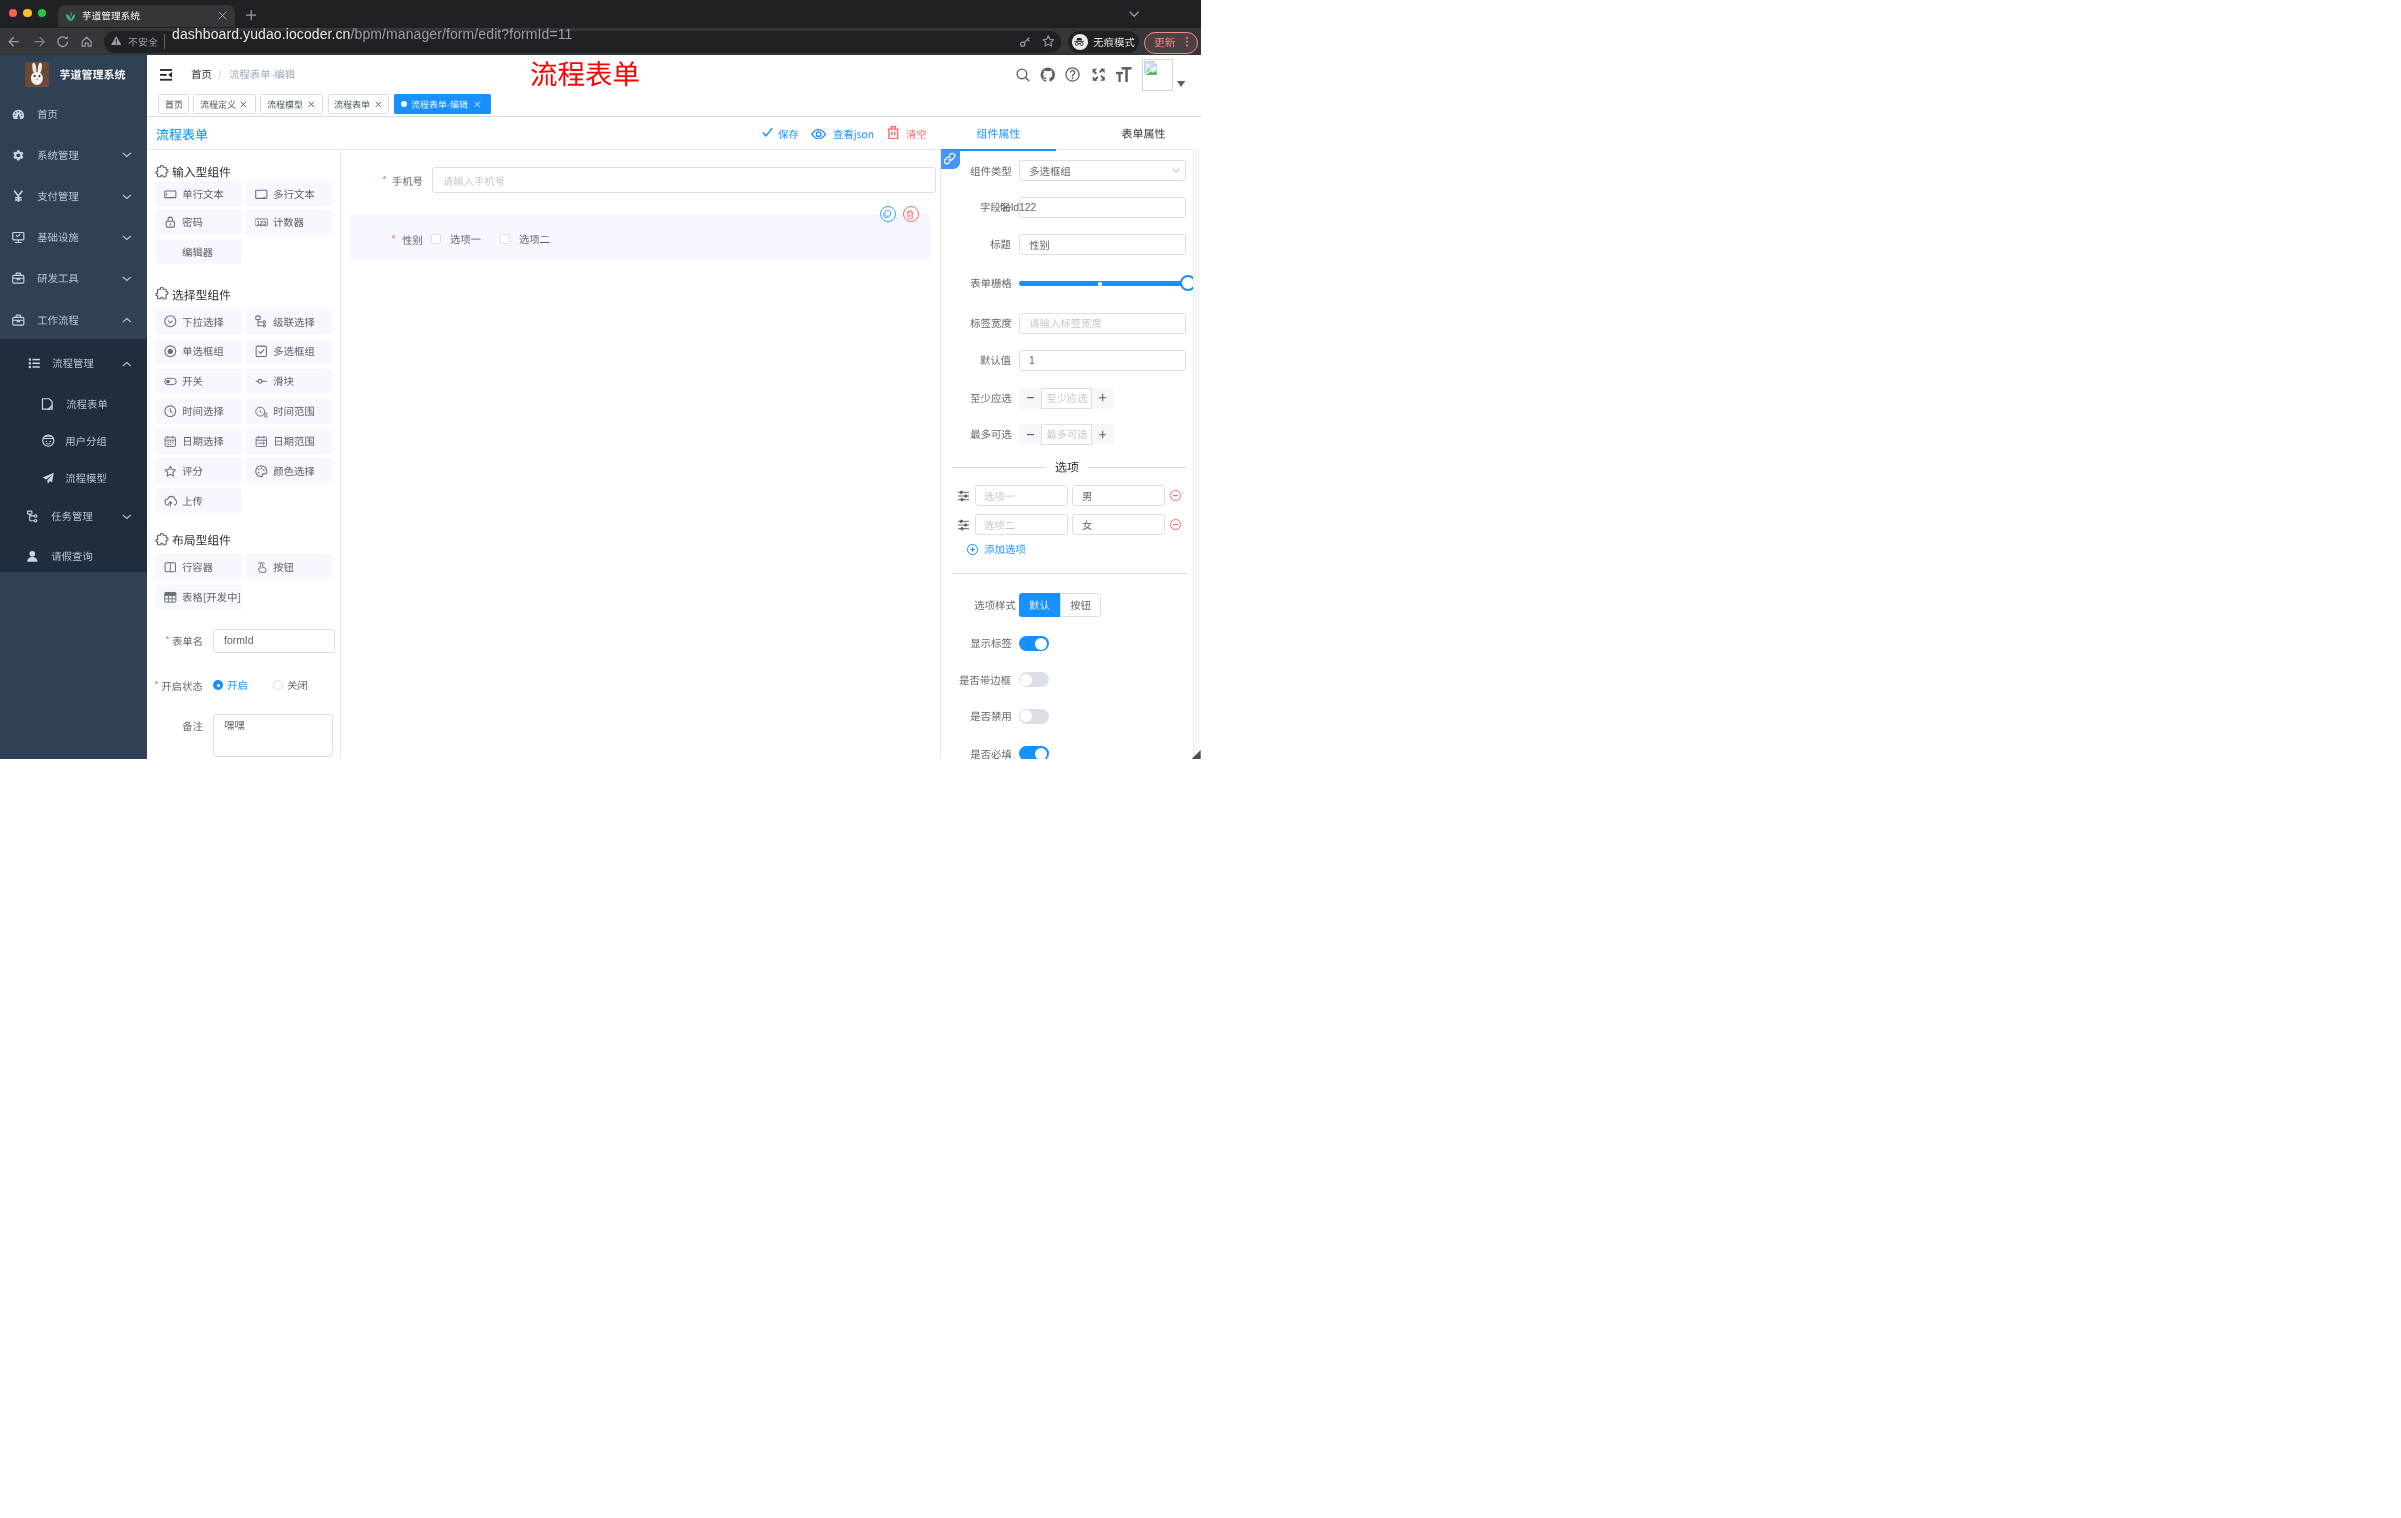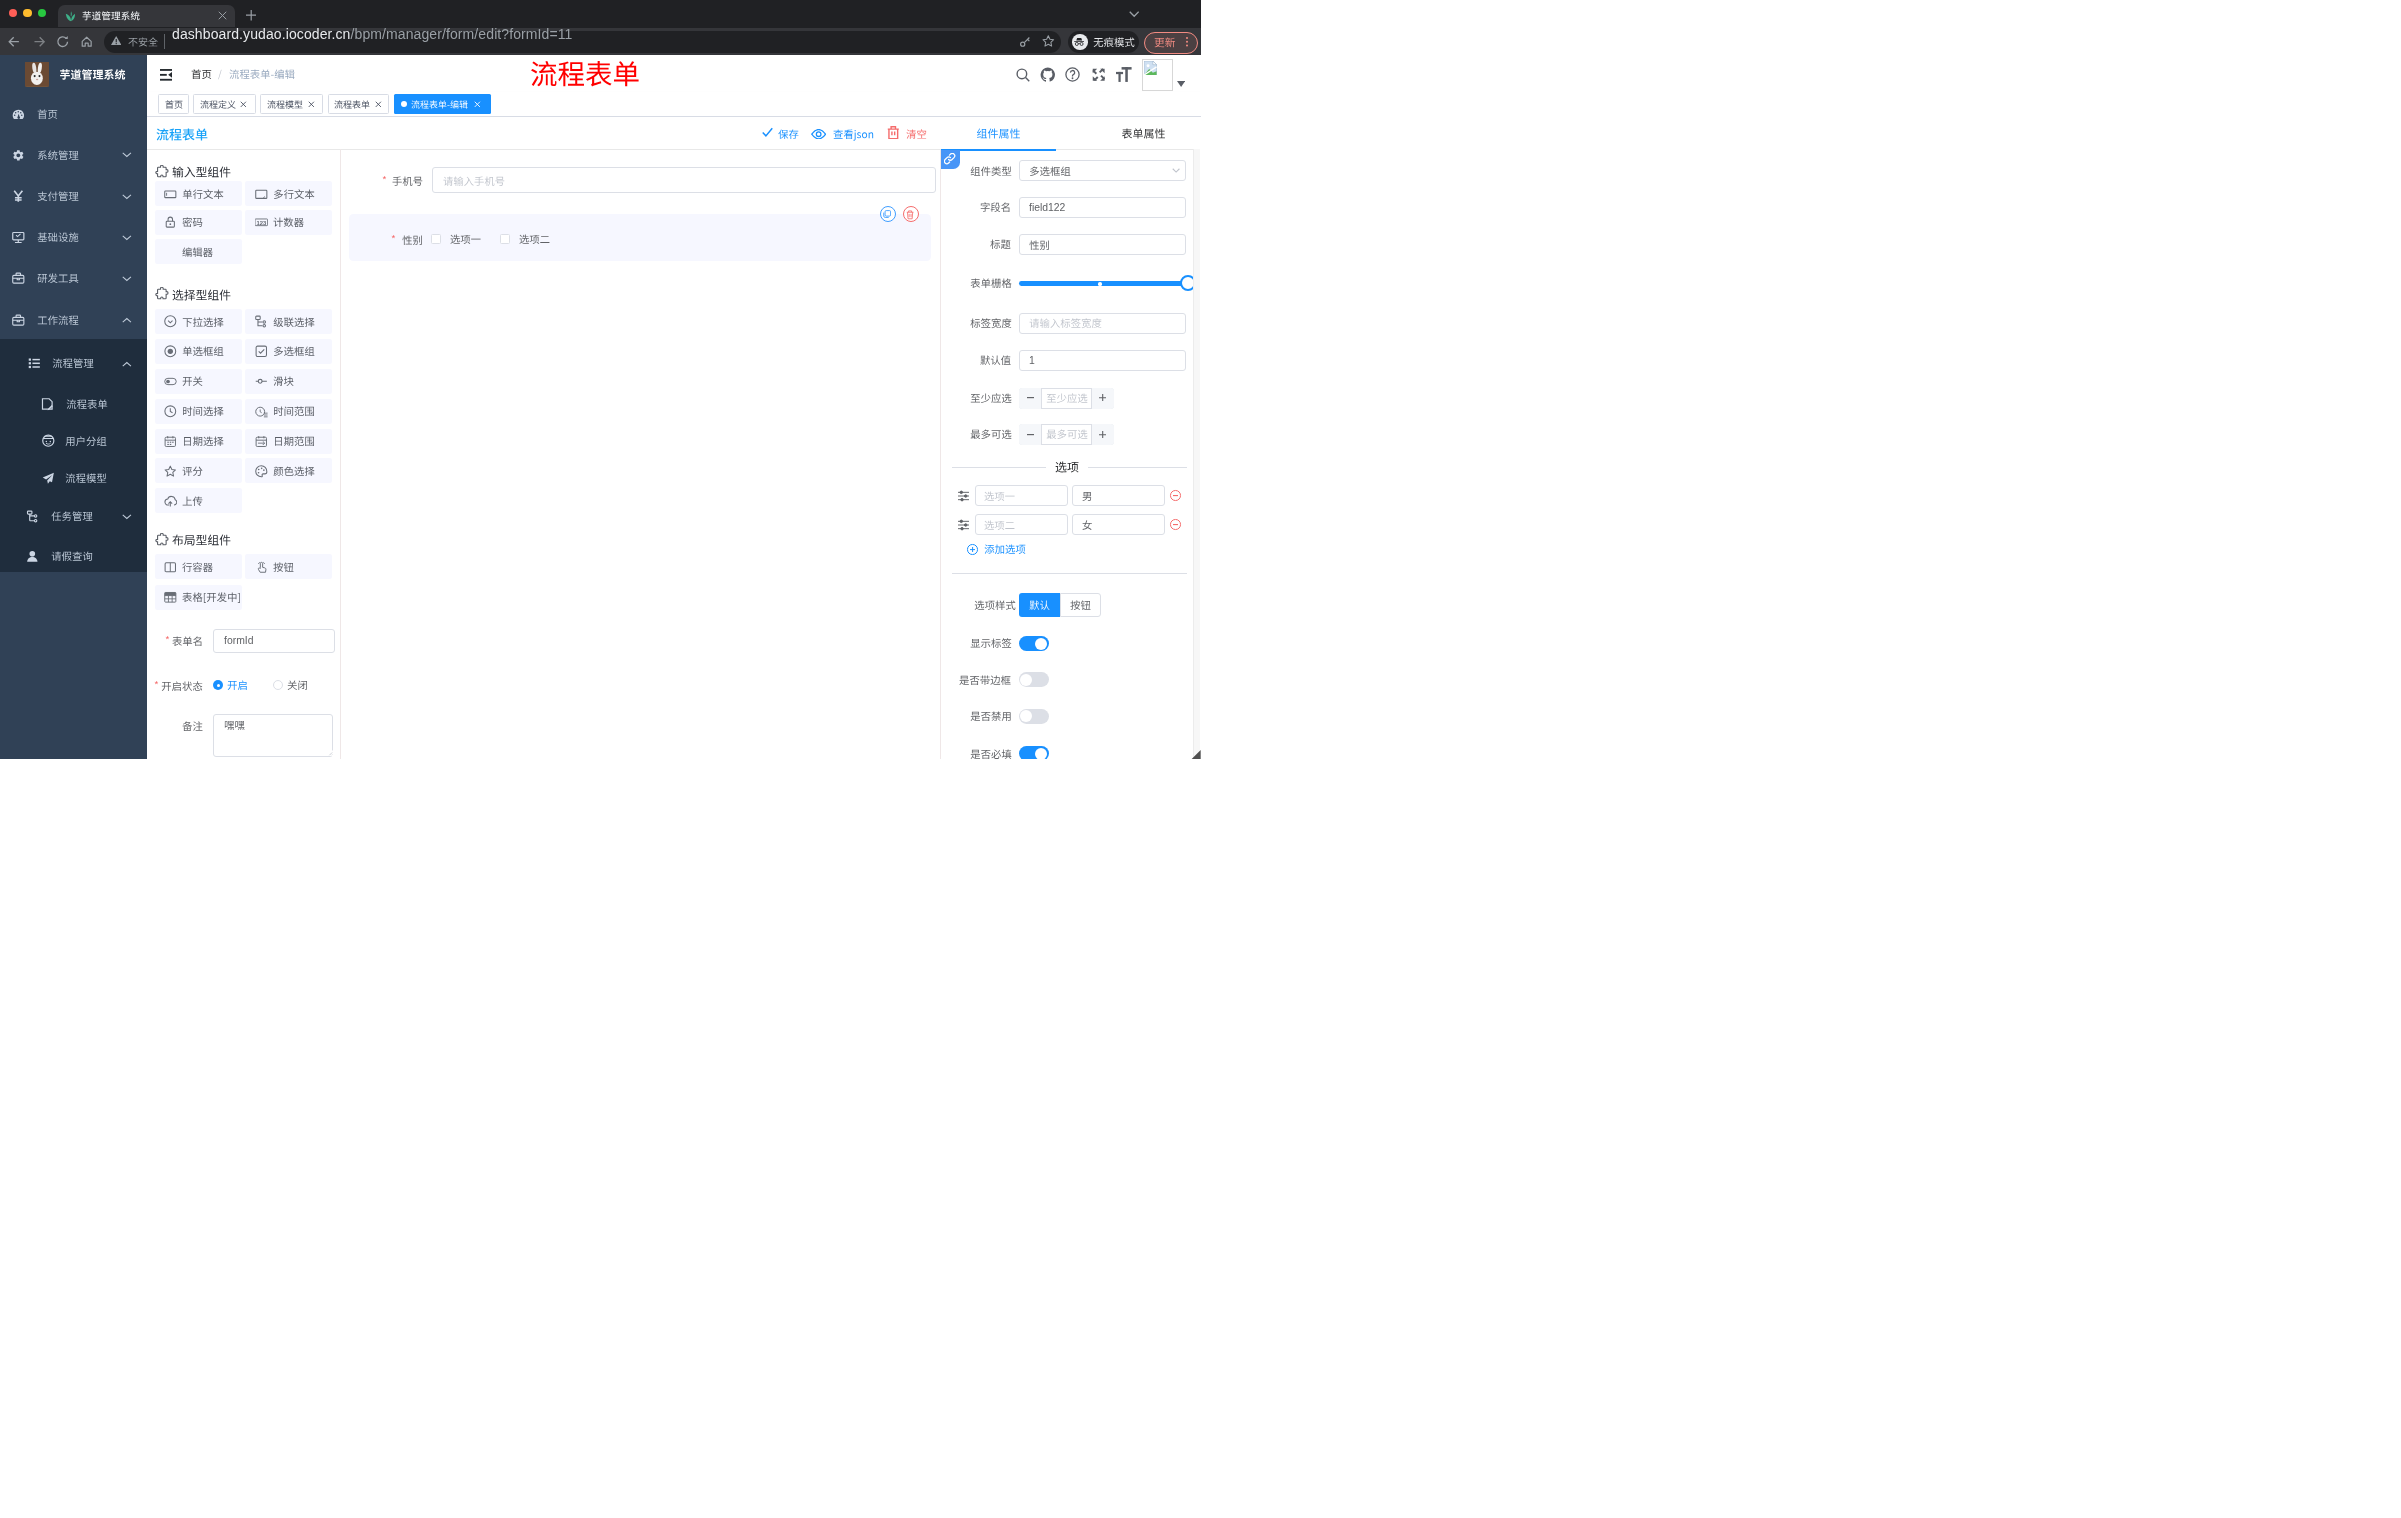--- a/index.html
+++ b/index.html
@@ -1013,21 +1013,21 @@
     <path d="M1 1l4.5 4.5L10 1" stroke="#c0c4cc" stroke-width="1.5" fill="none"></path>
   </svg>
 <svg class="t" style="left:980px;top:202px" width="31" height="10.4" viewBox="0 0 42 14">
     <g transform="translate(0,12.32) scale(0.014000,-0.014000)" fill="#606266">
       <path transform="translate(0,0)" d="M460 363V300H69V228H460V14C460 0 455 -5 437 -6C419 -6 354 -6 287 -4C300 -24 314 -58 319 -79C404 -79 457 -78 492 -67C528 -54 539 -32 539 12V228H930V300H539V337C627 384 717 452 779 516L728 555L711 551H233V480H635C584 436 519 392 460 363ZM424 824C443 798 462 765 475 736H80V529H154V664H843V529H920V736H563C549 769 523 814 497 847Z"></path>
       <path transform="translate(1000,0)" d="M538 803V682C538 609 522 520 423 454C438 445 466 420 476 406C585 479 608 591 608 680V738H748V550C748 482 761 456 828 456C840 456 889 456 903 456C922 456 943 457 954 461C952 476 950 501 949 519C937 516 915 515 902 515C890 515 846 515 834 515C820 515 817 522 817 549V803ZM467 386V321H540L501 310C533 226 577 152 634 91C565 38 483 2 393 -20C408 -35 425 -64 433 -84C528 -57 614 -17 687 41C750 -12 826 -52 913 -77C924 -58 944 -28 961 -13C876 7 802 43 739 90C807 160 858 252 887 372L840 389L827 386ZM563 321H797C772 248 734 187 685 137C632 189 591 251 563 321ZM118 751V168L33 157L46 85L118 97V-66H191V109L435 150L431 215L191 179V324H415V392H191V529H416V596H191V705C278 728 373 757 445 790L383 846C321 813 214 775 120 750Z"></path>
       <path transform="translate(2000,0)" d="M263 529C314 494 373 446 417 406C300 344 171 299 47 273C61 256 79 224 86 204C141 217 197 233 252 253V-79H327V-27H773V-79H849V340H451C617 429 762 553 844 713L794 744L781 740H427C451 768 473 797 492 826L406 843C347 747 233 636 69 559C87 546 111 519 122 501C217 550 296 609 361 671H733C674 583 587 508 487 445C440 486 374 536 321 572ZM773 42H327V271H773Z"></path>
     </g>
   </svg>
 <div class="a" style="left:1019px;top:197px;width:167px;height:21px;border:0.7px solid #dcdfe6;border-radius:3px"></div>
-<div class="a" style="left:1029px;top:197px;width:89px;height:34px;font-size:10.4px;line-height:21px;color:#606266">field122</div>
+<div class="a" style="left:1000px;top:197px;width:89px;height:34px;font-size:10.4px;line-height:21px;color:#606266">field122</div>
 <svg class="t" style="left:990px;top:239px" width="21" height="10.4" viewBox="0 0 28 14">
     <g transform="translate(0,12.32) scale(0.014000,-0.014000)" fill="#606266">
       <path transform="translate(0,0)" d="M466 764V693H902V764ZM779 325C826 225 873 95 888 16L957 41C940 120 892 247 843 345ZM491 342C465 236 420 129 364 57C381 49 411 28 425 18C479 94 529 211 560 327ZM422 525V454H636V18C636 5 632 1 617 0C604 0 557 -1 505 1C515 -22 526 -54 529 -76C599 -76 645 -74 674 -62C703 -49 712 -26 712 17V454H956V525ZM202 840V628H49V558H186C153 434 88 290 24 215C38 196 58 165 66 145C116 209 165 314 202 422V-79H277V444C311 395 351 333 368 301L412 360C392 388 306 498 277 531V558H408V628H277V840Z"></path>
       <path transform="translate(1000,0)" d="M176 615H380V539H176ZM176 743H380V668H176ZM108 798V484H450V798ZM695 530C688 271 668 143 458 77C471 65 488 42 494 27C722 103 751 248 758 530ZM730 186C793 141 870 75 908 33L954 79C914 120 835 183 774 226ZM124 302C119 157 100 37 33 -41C49 -49 77 -68 88 -78C125 -30 149 28 164 98C254 -35 401 -58 614 -58H936C940 -39 952 -9 963 6C905 4 660 4 615 4C495 5 395 11 317 43V186H483V244H317V351H501V410H49V351H252V81C222 105 197 136 178 176C183 214 186 255 188 298ZM540 636V215H603V579H841V219H907V636H719C731 664 744 699 757 733H955V794H499V733H681C672 700 661 664 650 636Z"></path>
     </g>
   </svg>
 <div class="a" style="left:1019px;top:234px;width:167px;height:21px;border:0.7px solid #dcdfe6;border-radius:3px;background:#fff"></div>
 <svg class="t" style="left:1029px;top:240px" width="21" height="10.4" viewBox="0 0 28 14">
     <g transform="translate(0,12.32) scale(0.014000,-0.014000)" fill="#606266">
       <path transform="translate(0,0)" d="M172 840V-79H247V840ZM80 650C73 569 55 459 28 392L87 372C113 445 131 560 137 642ZM254 656C283 601 313 528 323 483L379 512C368 554 337 625 307 679ZM334 27V-44H949V27H697V278H903V348H697V556H925V628H697V836H621V628H497C510 677 522 730 532 782L459 794C436 658 396 522 338 435C356 427 390 410 405 400C431 443 454 496 474 556H621V348H409V278H621V27Z"></path>

